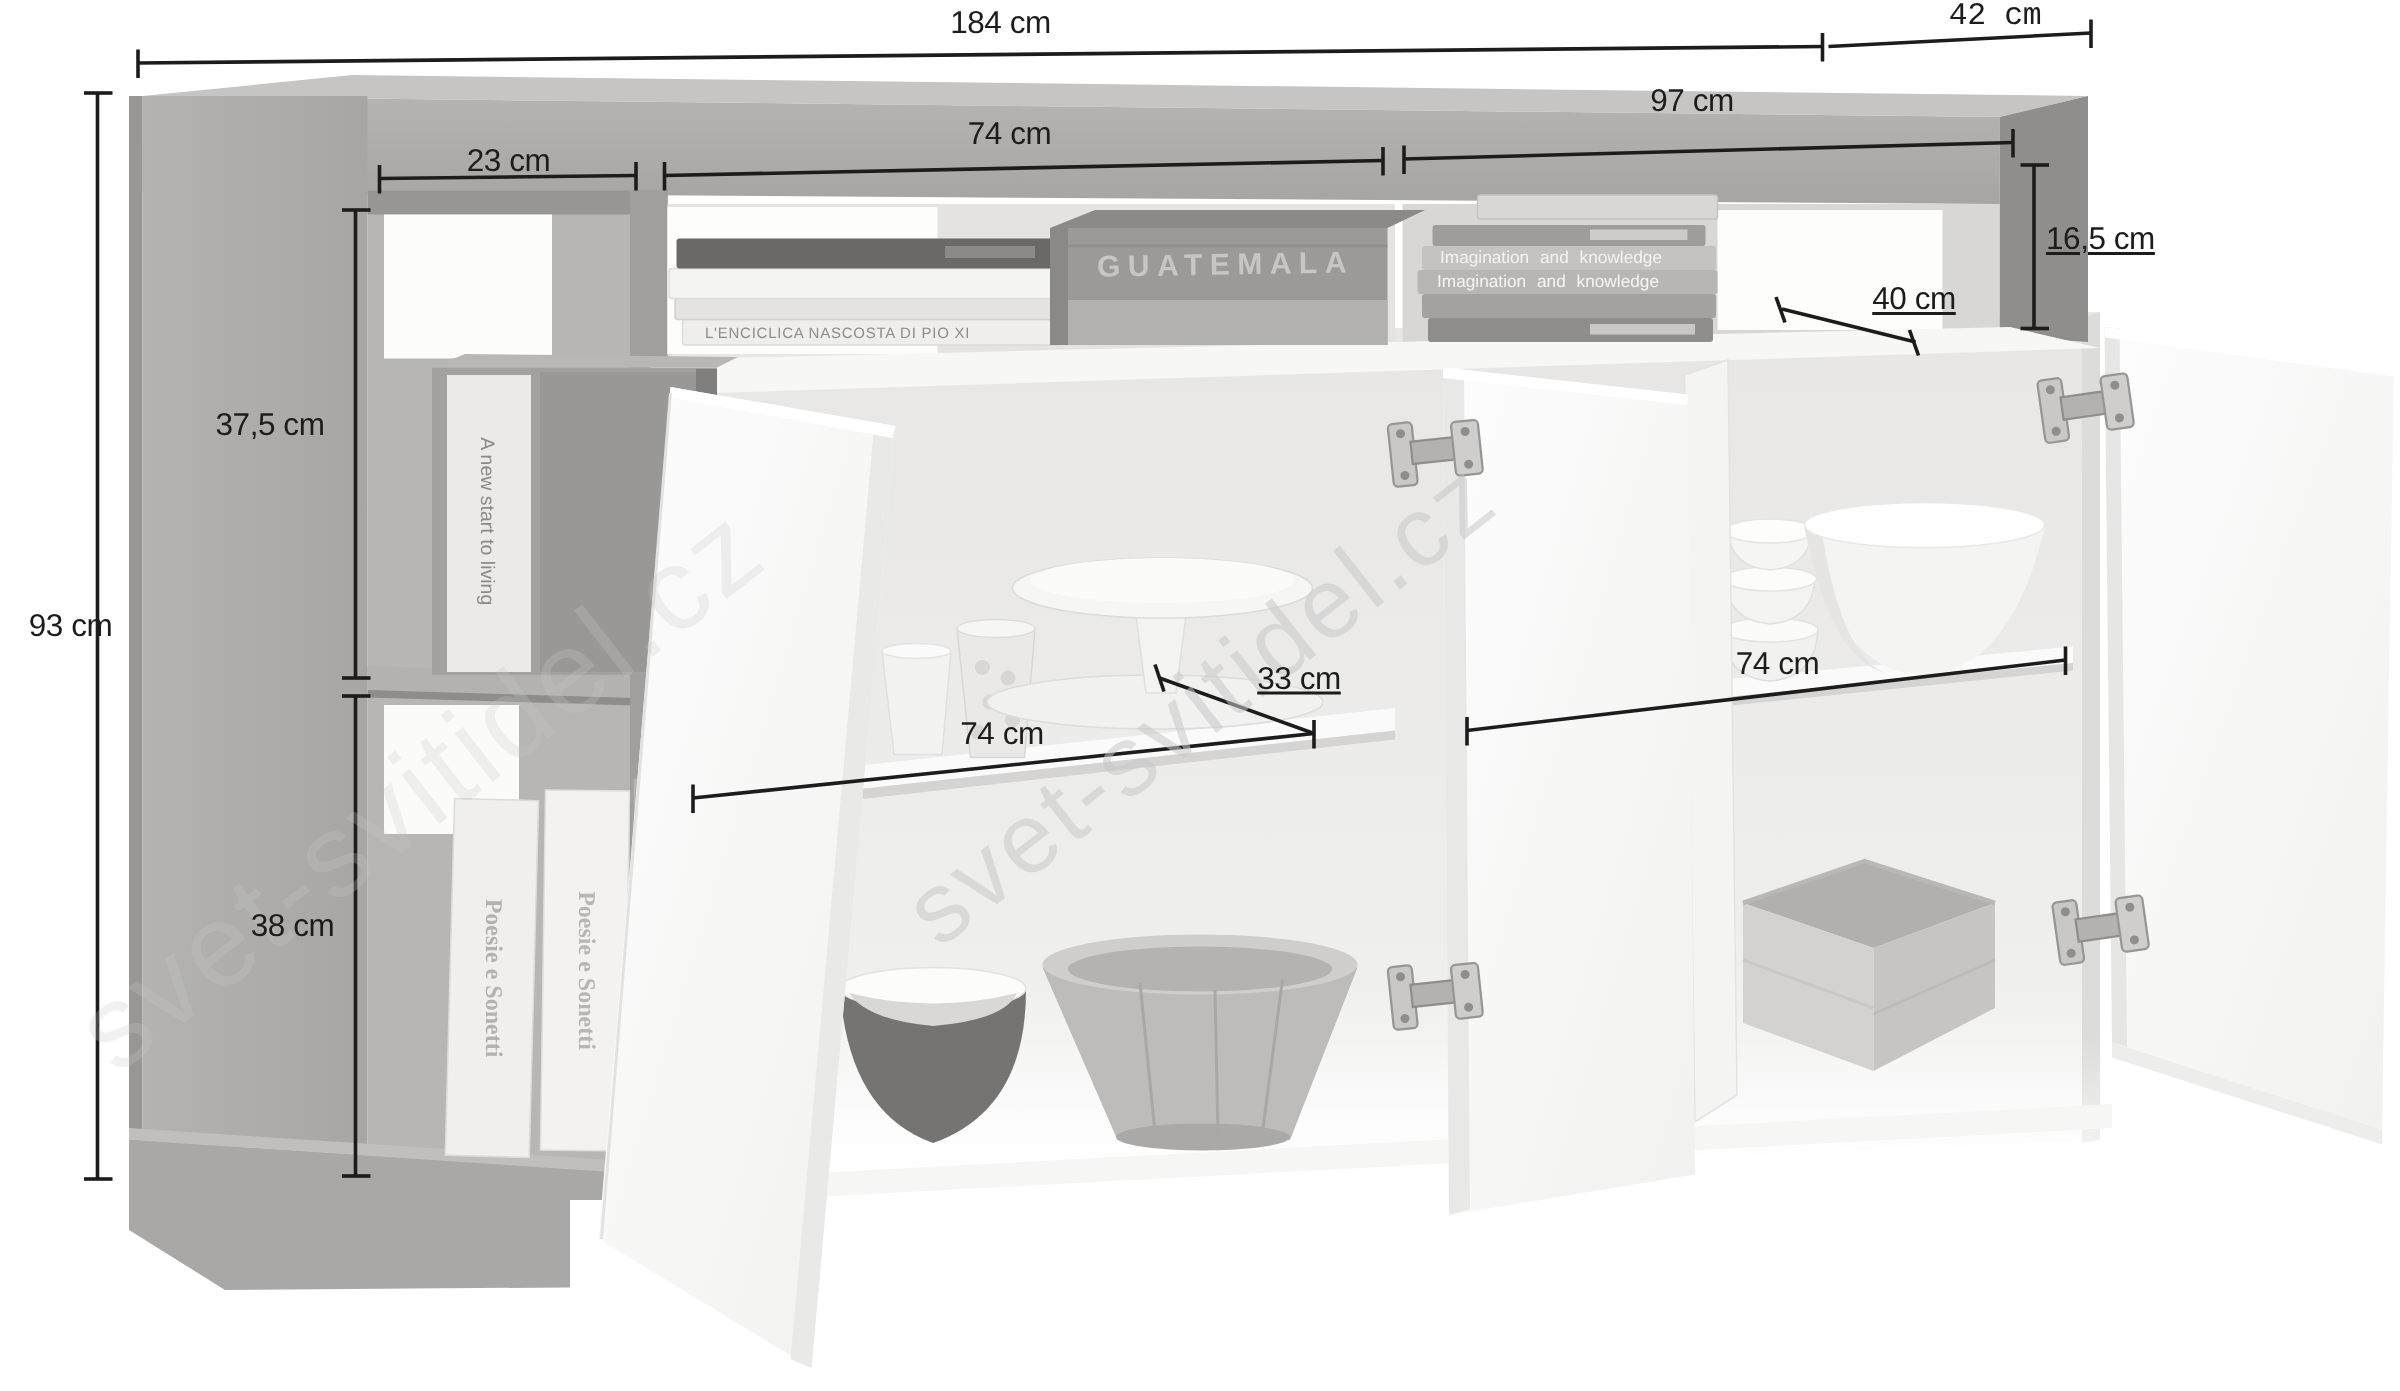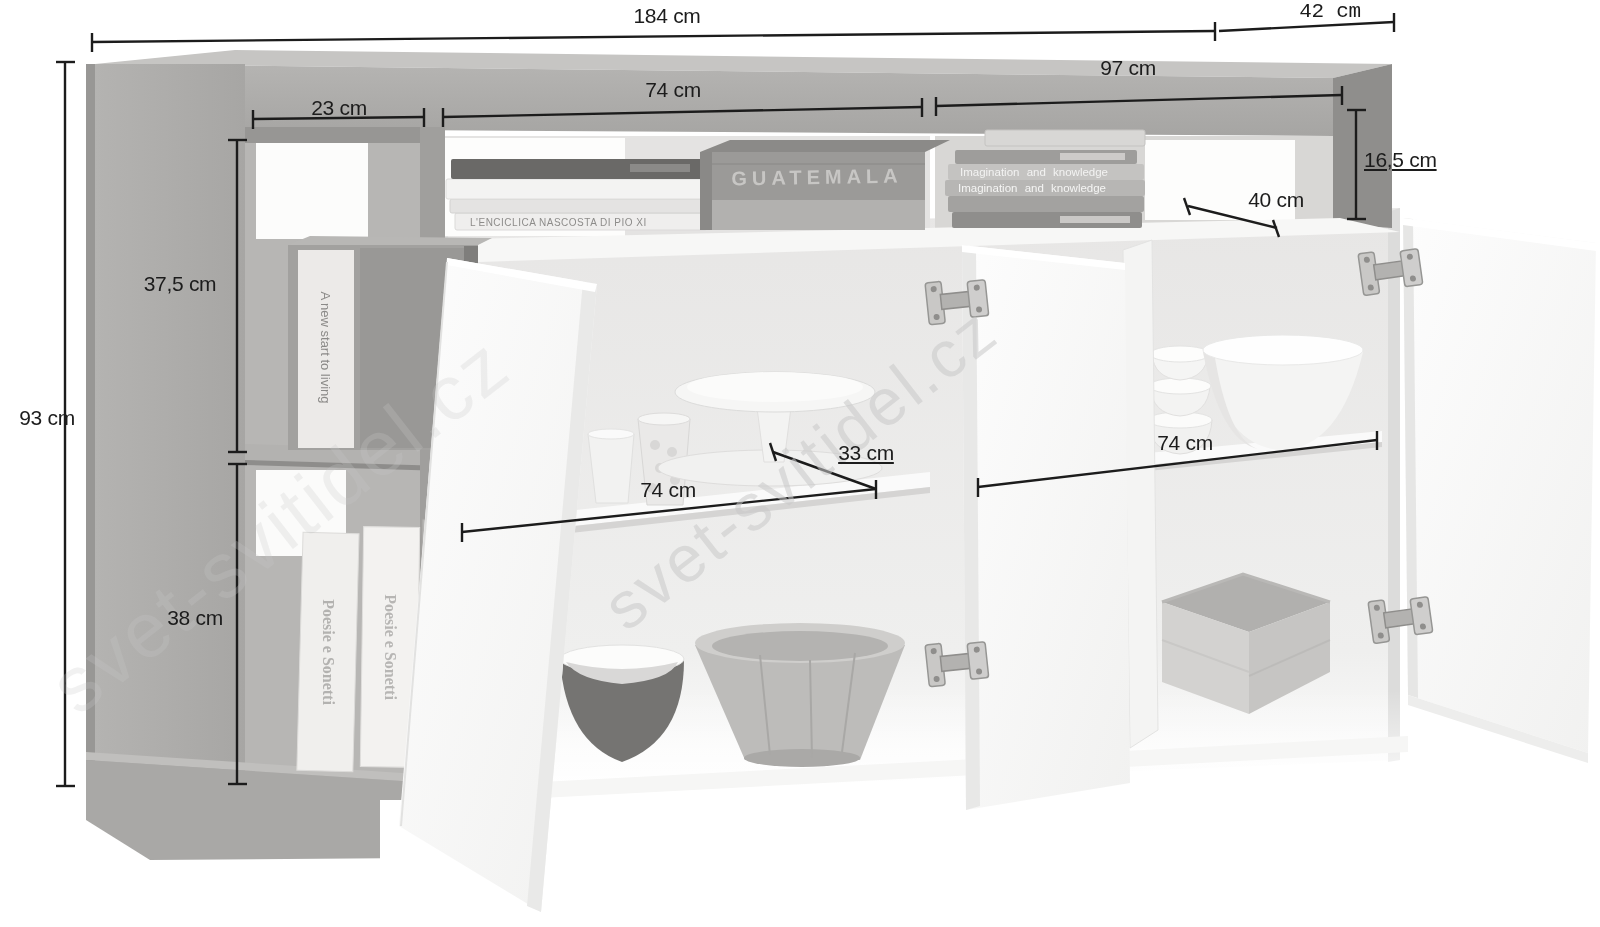--- a/index.html
+++ b/index.html
@@ -316,20 +316,20 @@
 <div class="spine-text" style="left:960px;top:166px;width:175px;font-size:11.5px;color:#f3f3f2;word-spacing:4px;">Imagination and knowledge</div>
 <div class="spine-text" style="left:958px;top:182px;width:175px;font-size:11.5px;color:#f5f5f4;word-spacing:4px;">Imagination and knowledge</div>
 
 <div class="lbl" style="left:617px;top:4px;width:100px;">184 cm</div>
 <div class="lbl" style="left:1280px;top:0px;width:100px;font-family:Liberation Mono, monospace;">42 cm</div>
 <div class="lbl" style="left:11px;top:406px;width:72px;">93 cm</div>
 <div class="lbl" style="left:289px;top:84px;width:100px;margin-top:12px;">23 cm</div>
 <div class="lbl" style="left:623px;top:78px;width:100px;">74 cm</div>
 <div class="lbl" style="left:1078px;top:56px;width:100px;">97 cm</div>
 <div class="lbl" style="left:1364px;top:148px;width:120px;text-align:left;text-decoration:underline;">16,5 cm</div>
-<div class="lbl" style="left:1226px;top:188px;width:100px;">40 cm</div>
+<div class="lbl" style="left:1226px;top:188px;width:100px;text-decoration:underline;">40 cm</div>
 <div class="lbl" style="left:130px;top:272px;width:100px;text-align:center;">37,5 cm</div>
 <div class="lbl" style="left:151px;top:606px;width:88px;text-align:center;">38 cm</div>
 <div class="lbl" style="left:618px;top:478px;width:100px;">74 cm</div>
 <div class="lbl" style="left:816px;top:441px;width:100px;text-decoration:underline;">33 cm</div>
 <div class="lbl" style="left:1135px;top:431px;width:100px;">74 cm</div>
 
 </div>
 
 </body></html>

